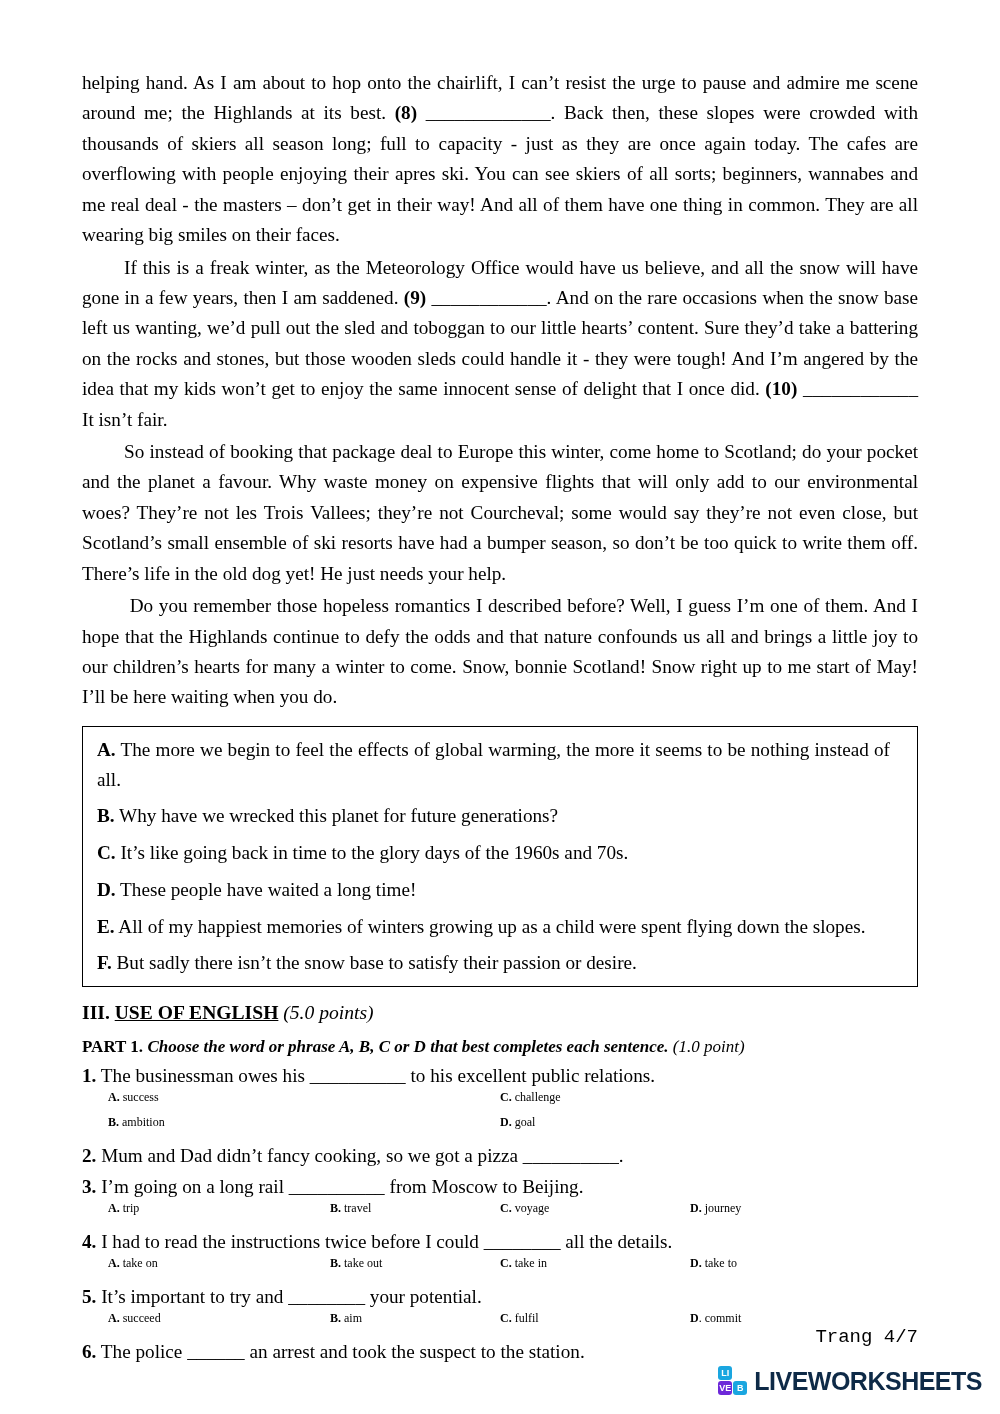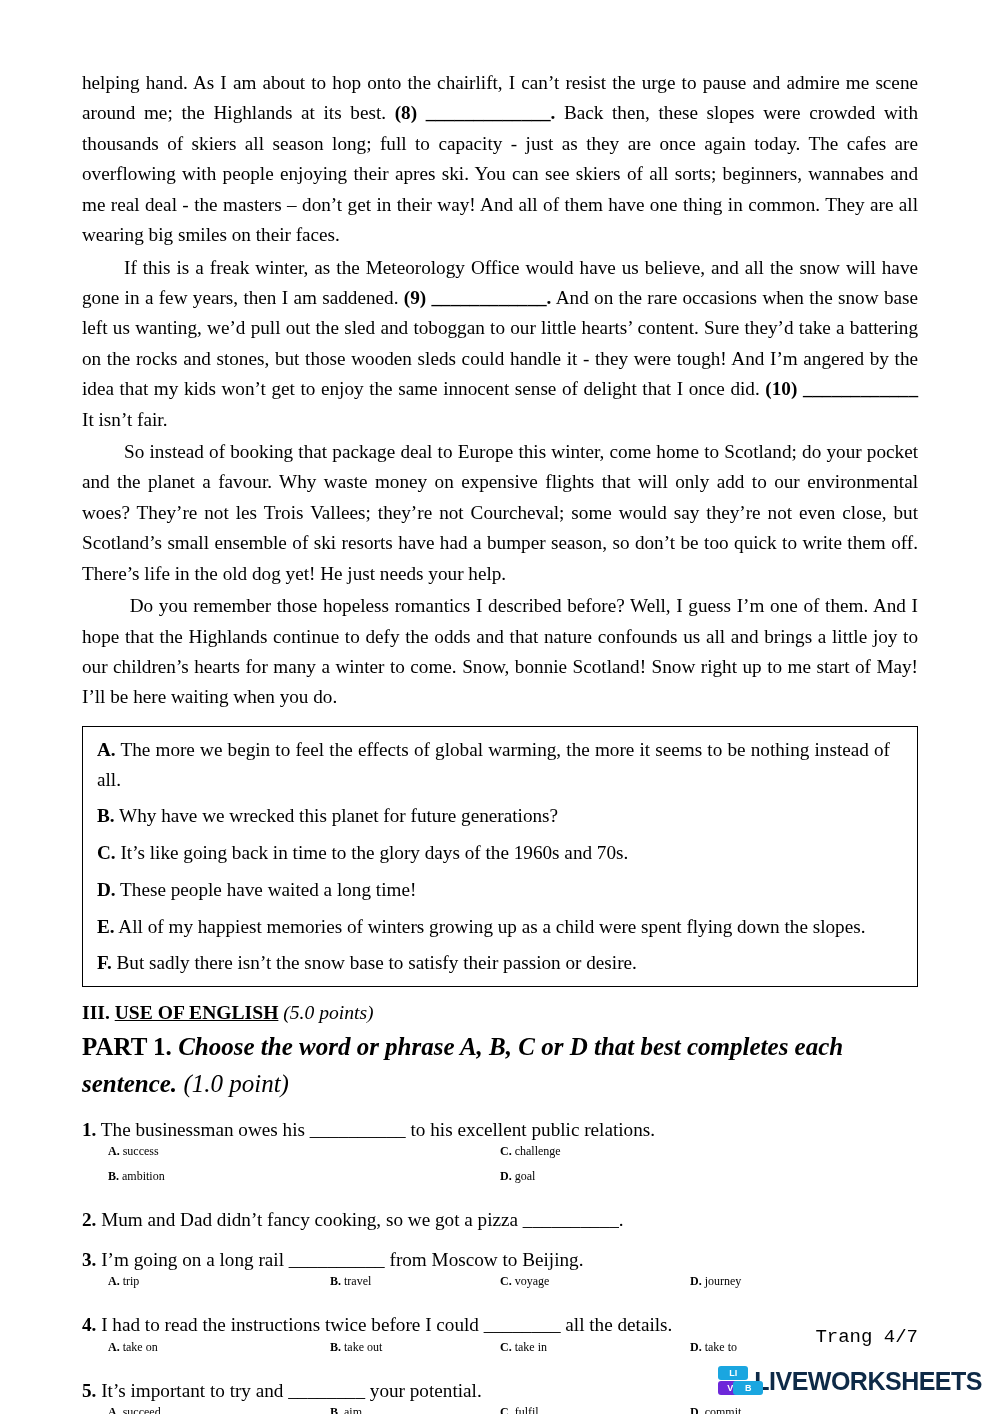--- a/index.html
+++ b/index.html
@@ -30,21 +30,21 @@
   }
   p.para + p.para {
     margin-top: 2px;
   }
   .indent {
     display: inline-block;
     width: 42px;
   }
   b, .bold { font-weight: bold; }
   .blank {
-    font-weight: bold;
+    font-weight: normal;
     letter-spacing: 0px;
   }
   .options-box {
     margin-top: 13px;
     border: 1.5px solid #000;
     padding: 8px 27px 8px 14px;
     box-sizing: border-box;
   }
   .options-box p {
     margin: 0 0 0 0;
@@ -58,27 +58,27 @@
     font-size: 19.6px;
     line-height: 1.45;
   }
   .section-head .u {
     text-decoration: underline;
     font-weight: bold;
   }
   .section-head .lead { font-weight: bold; }
   .italic { font-style: italic; }
   .part-head {
-    margin-top: 0;
-    font-size: 25px;
+    margin-top: 6px;
+    font-size: 17px;
     line-height: 1.5;
   }
   .part-head .pt { font-weight: bold; }
   .part-head .prompt { font-weight: bold; font-style: italic; }
-  .q-block { margin-top: 13px; }
+  .q-block { margin-top: 3px; }
   .q-stem {
     font-size: 19.2px;
     line-height: 1.42;
   }
   .q-stem .num { font-weight: bold; }
   .choices {
     position: relative;
     font-size: 12px;
     line-height: 1.42;
     margin-left: 0;
@@ -113,21 +113,21 @@
     gap: 6px;
   }
   .lw-mark {
     display: inline-block;
     width: 30px;
     height: 30px;
     position: relative;
   }
   .lw-mark span {
     position: absolute;
-    width: 30px;
+    width: 14px;
     height: 14px;
     border-radius: 3px;
     font-family: "Liberation Sans", sans-serif;
     font-size: 9px;
     font-weight: bold;
     color: #fff;
     text-align: center;
     line-height: 14px;
   }
   .lw-li { left: 0; top: 0; background: #1aa6e0; }

